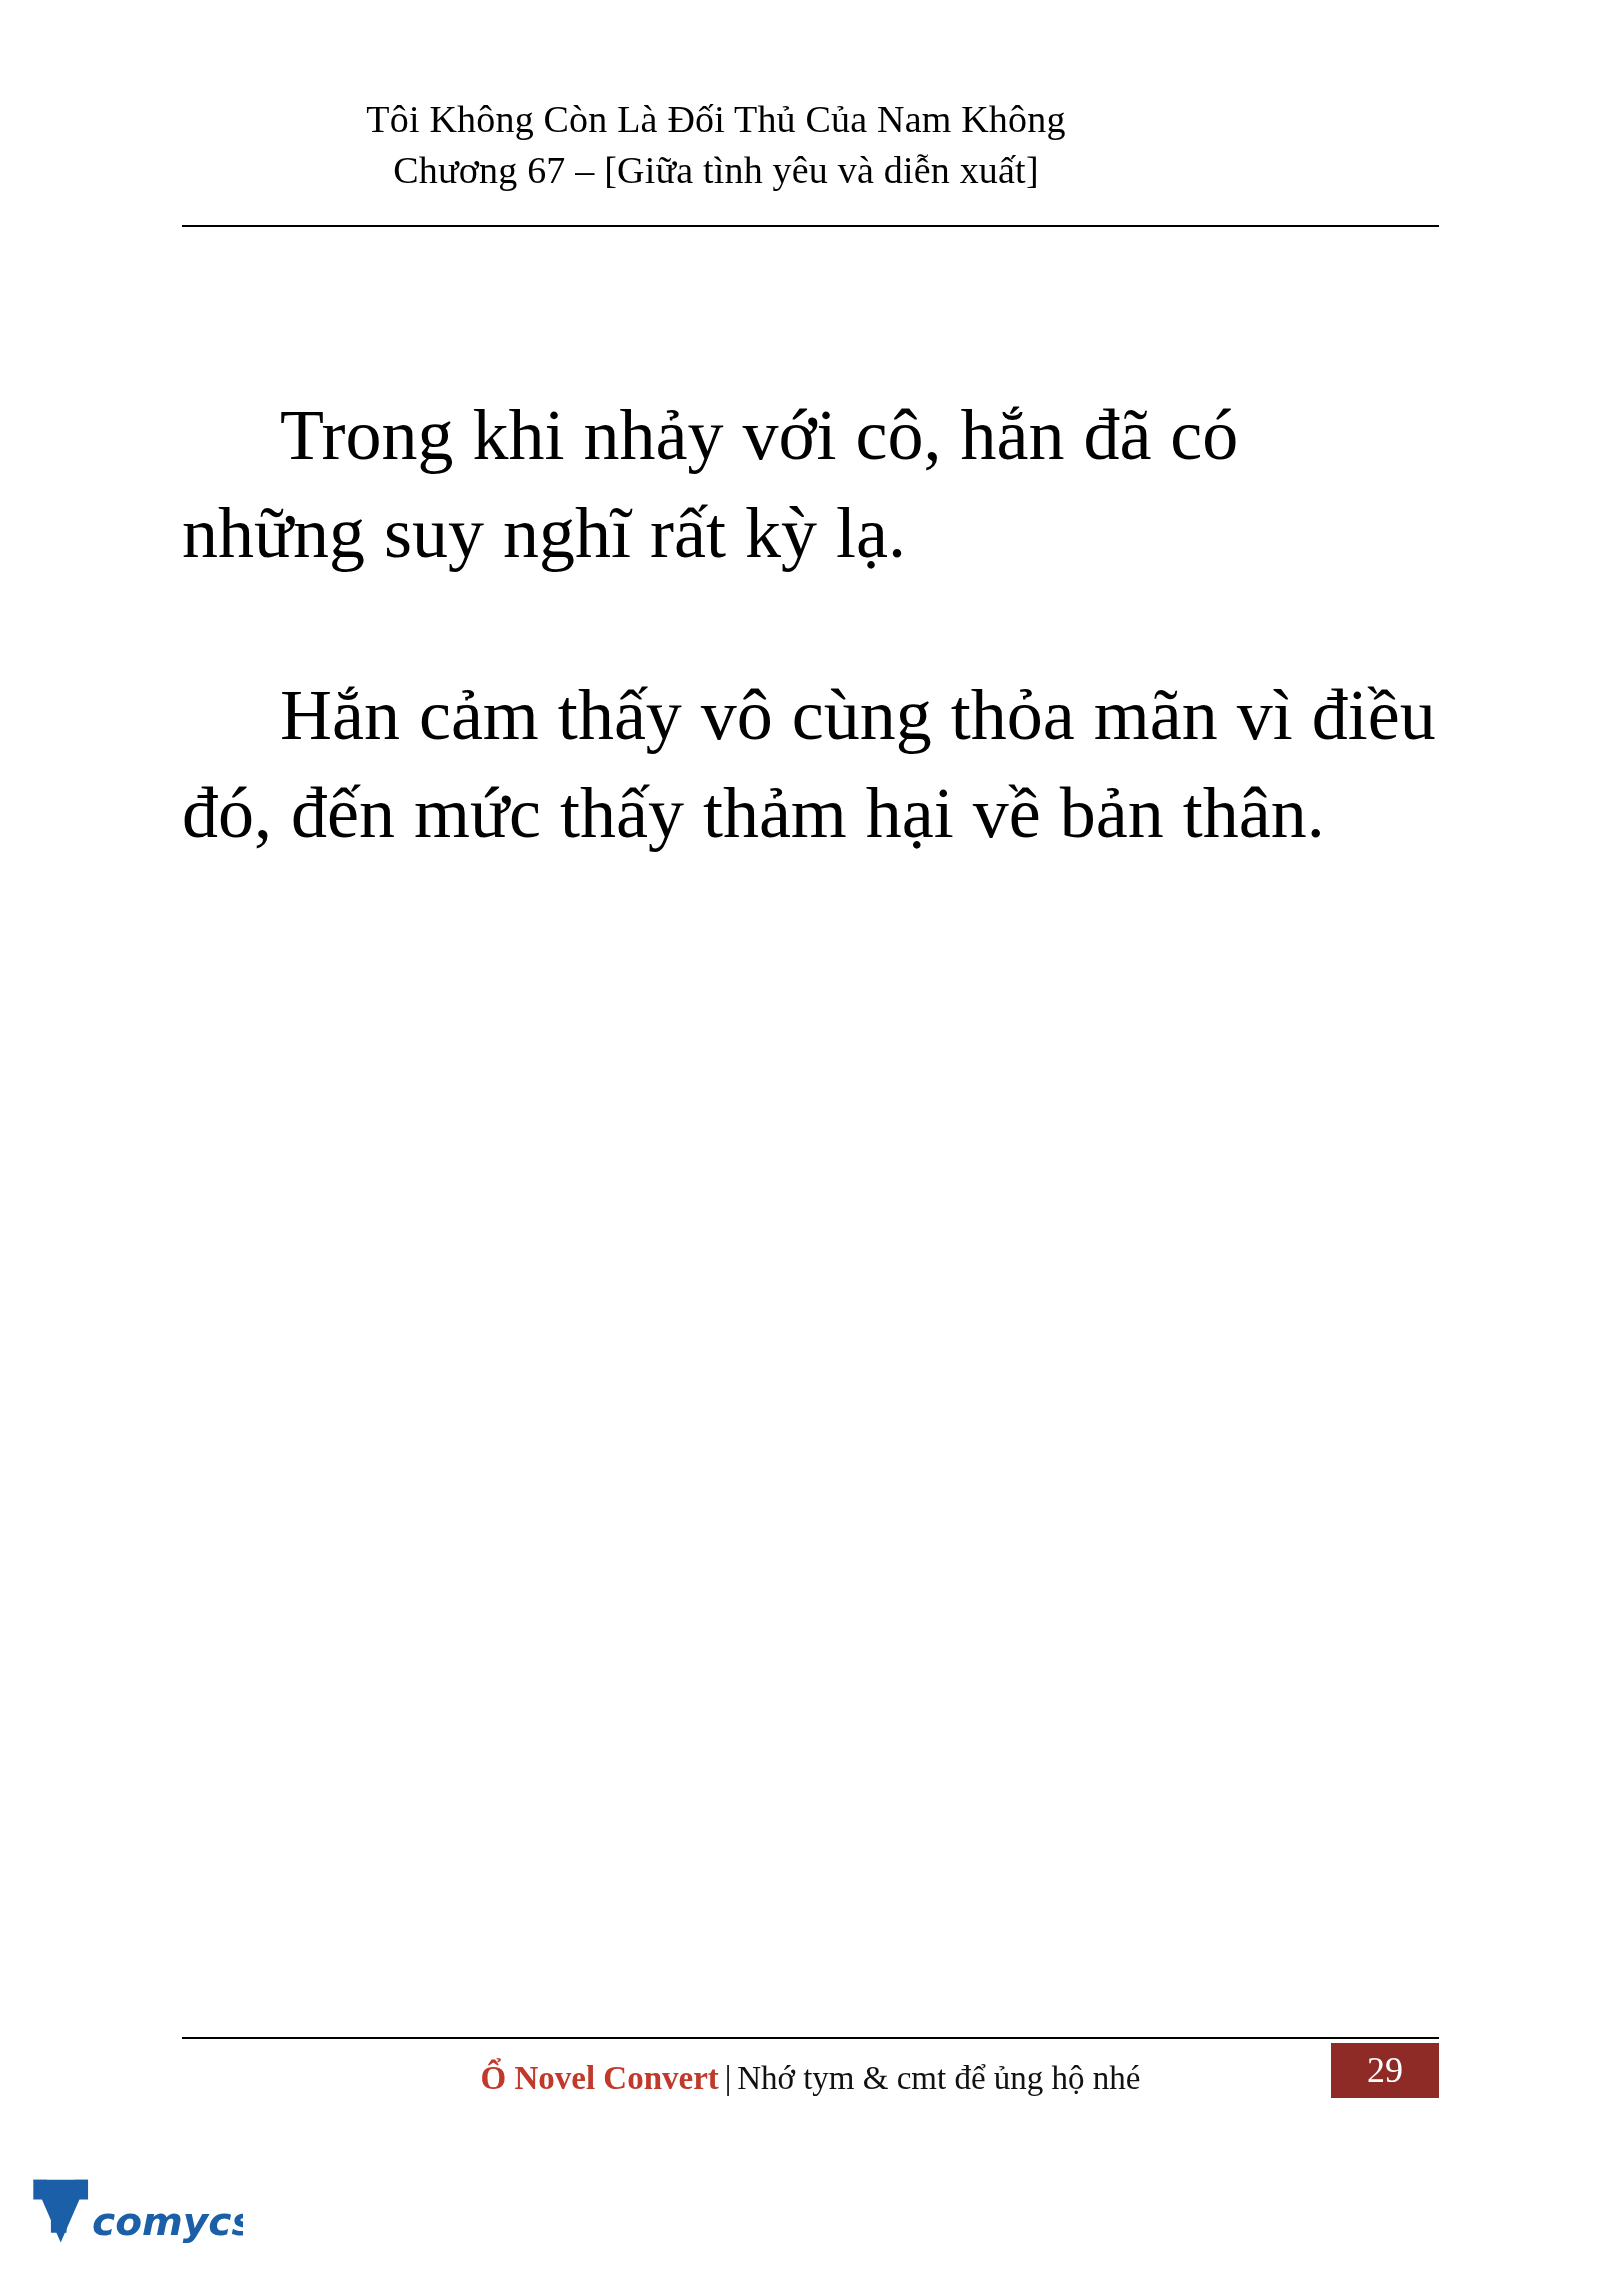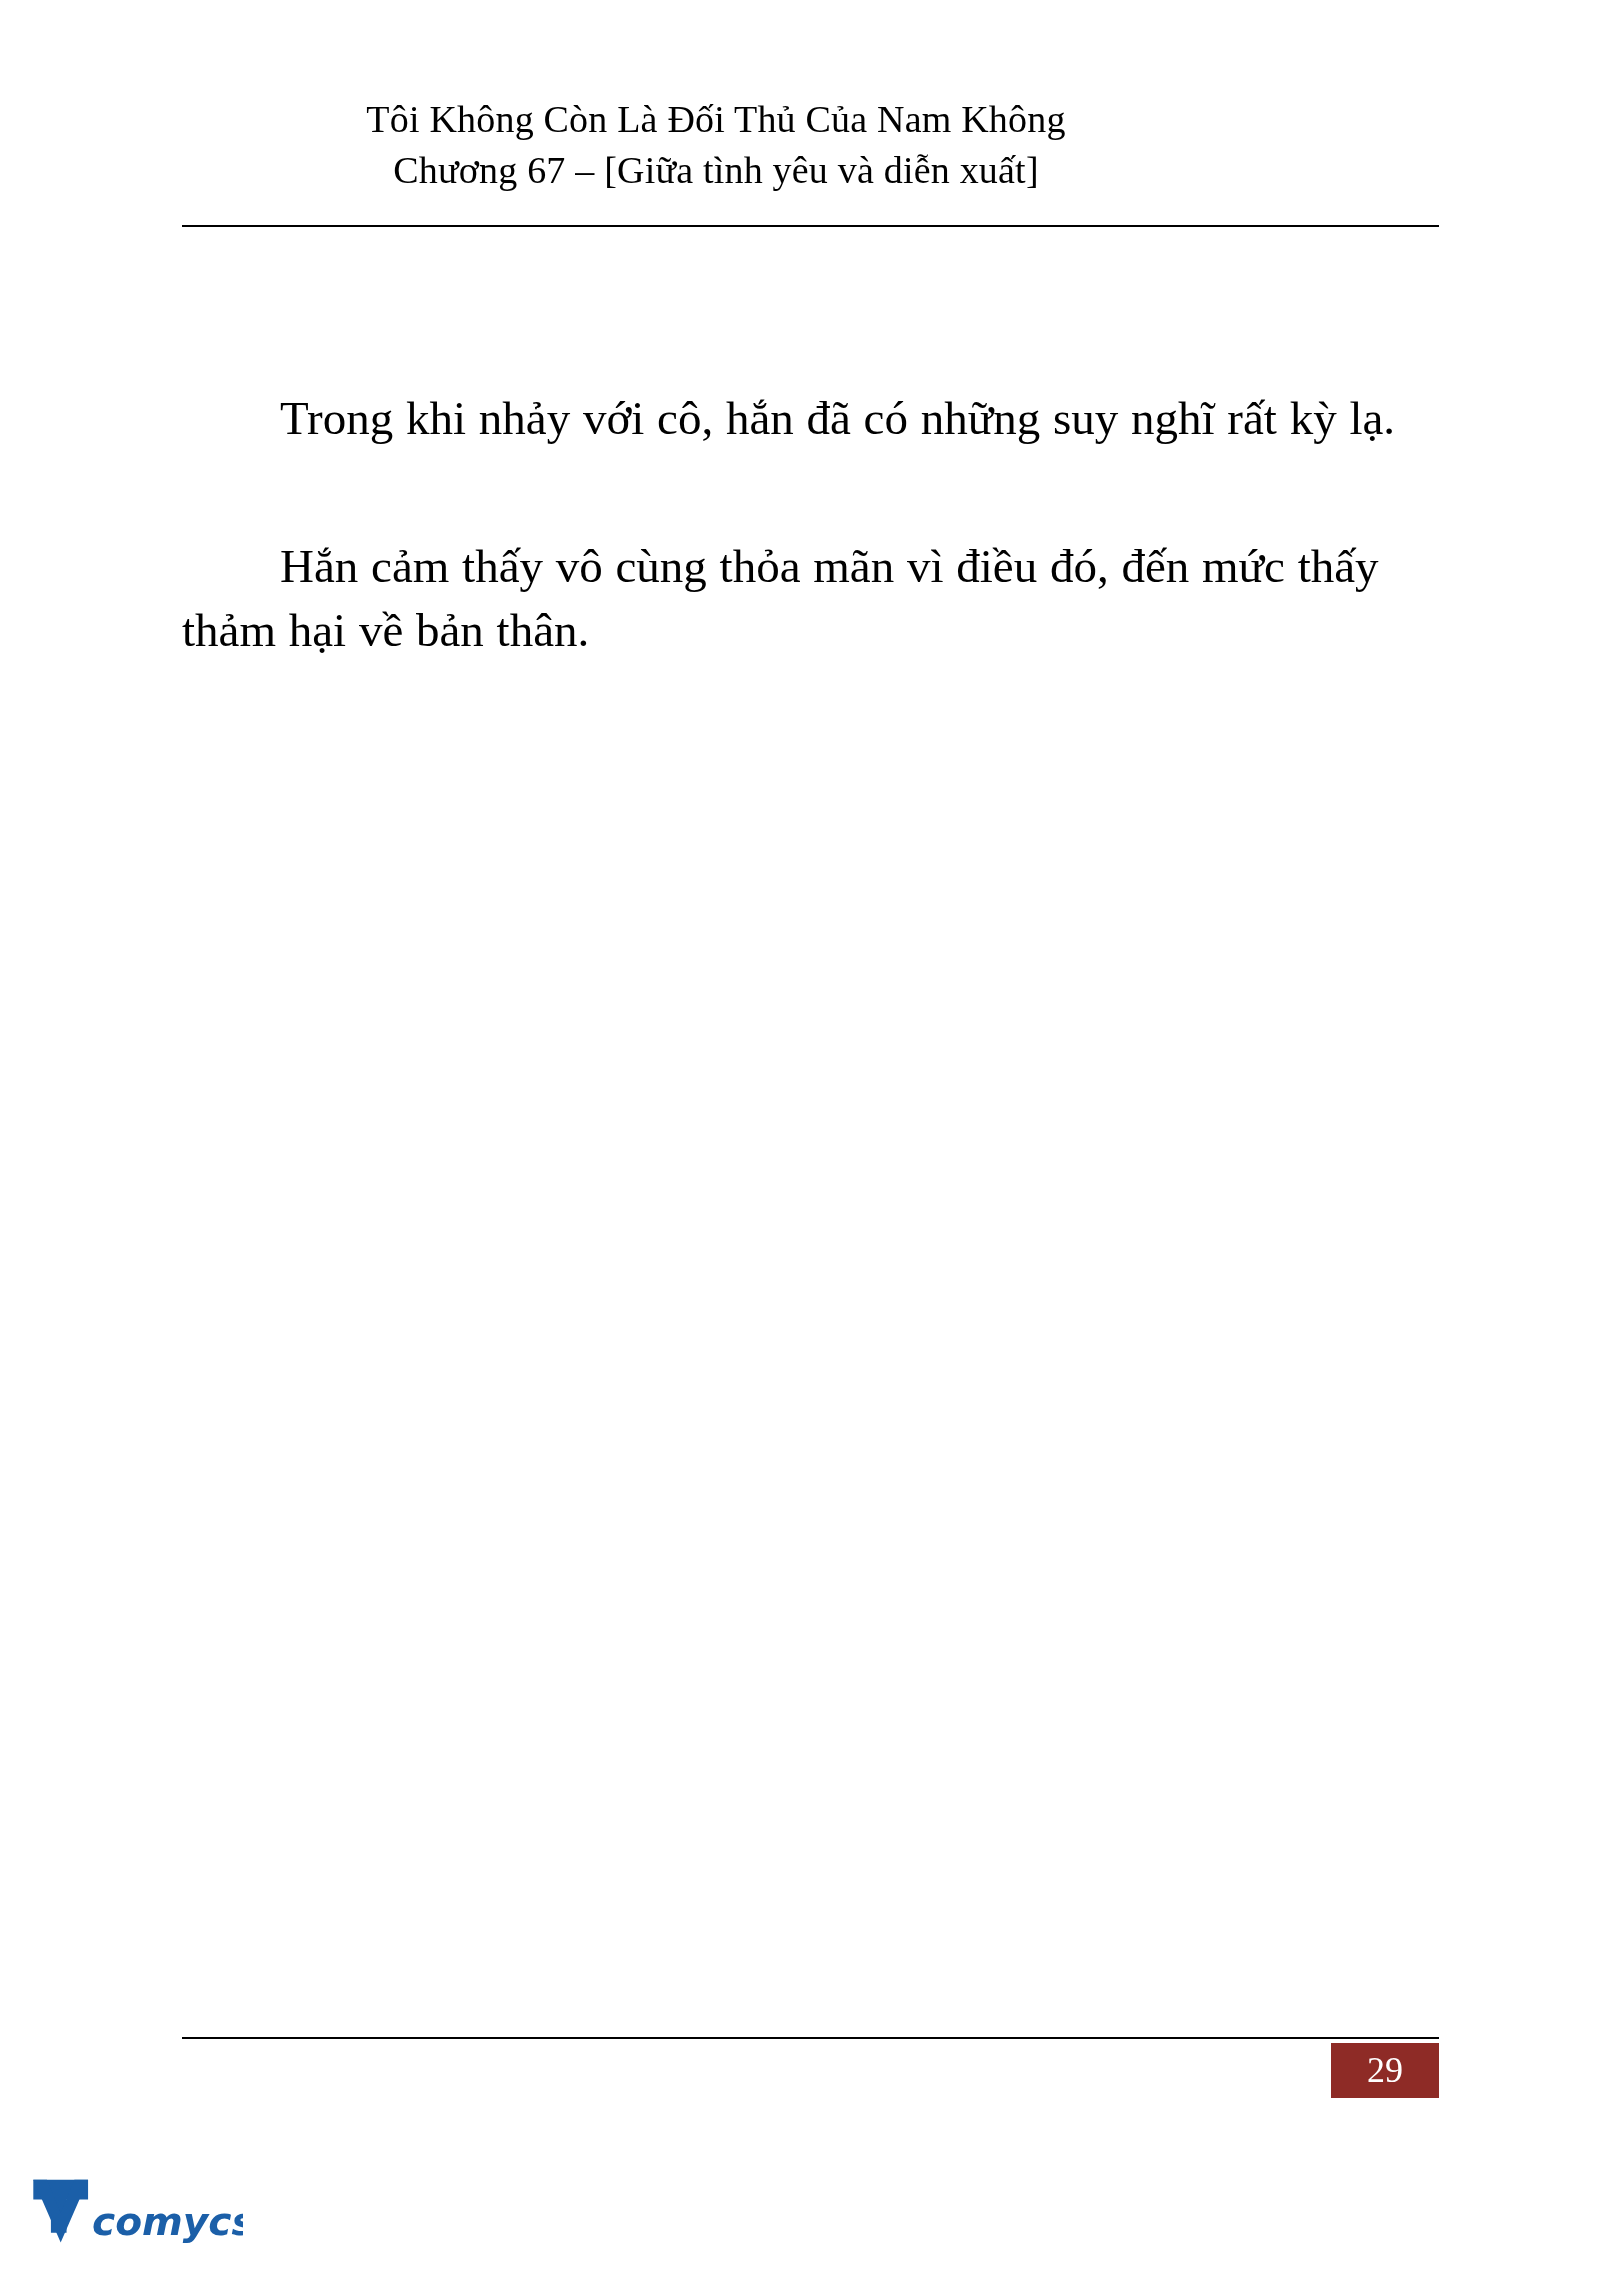--- a/index.html
+++ b/index.html
@@ -62,21 +62,21 @@
   .header-badge .b2 { font-size: 36px; }
 
   
   .content {
     position: absolute;
     left: 182px;
     top: 387px;
     width: 1257px;
   }
   .para {
-    font-size: 47px;
+    font-size: 72px;
     line-height: 1.36;
     text-indent: 98px;
     text-align: left;
     margin: 0 0 84px 0;
     word-spacing: 1px;
   }
 
   
   .footer {
     position: absolute;
@@ -144,20 +144,23 @@
   </div>
 </div>
 
 <div class="content">
   <p class="para">Trong khi nhảy với cô, hắn đã có những suy nghĩ rất kỳ lạ.</p>
   <p class="para">Hắn cảm thấy vô cùng thỏa mãn vì điều đó, đến mức thấy thảm hại về bản thân.</p>
 </div>
 
 <div class="footer">
   <div class="footer-inner">
+    <div class="footer-text">
+      <span class="footer-brand">Ổ Novel Convert</span><span class="footer-sep">|</span><span class="footer-note">Nhớ tym &amp; cmt để ủng hộ nhé</span>
+    </div>
     <div class="page-number">29</div>
   </div>
 </div>
 
 <div class="watermark">
   <svg width="216" height="88" viewBox="0 0 220 90" xmlns="http://www.w3.org/2000/svg">
     <polygon points="6,6 62,6 62,26 40,26 40,60 24,60 24,26 6,26" fill="#1b5fa8"></polygon>
     <polygon points="6,6 34,70 62,6 48,6 34,40 20,6" fill="#1b5fa8"></polygon>
     <text x="66" y="62" font-family="DejaVu Sans, sans-serif" font-size="40" font-weight="bold" font-style="italic" fill="#1b5fa8">comycs</text>
   </svg>

